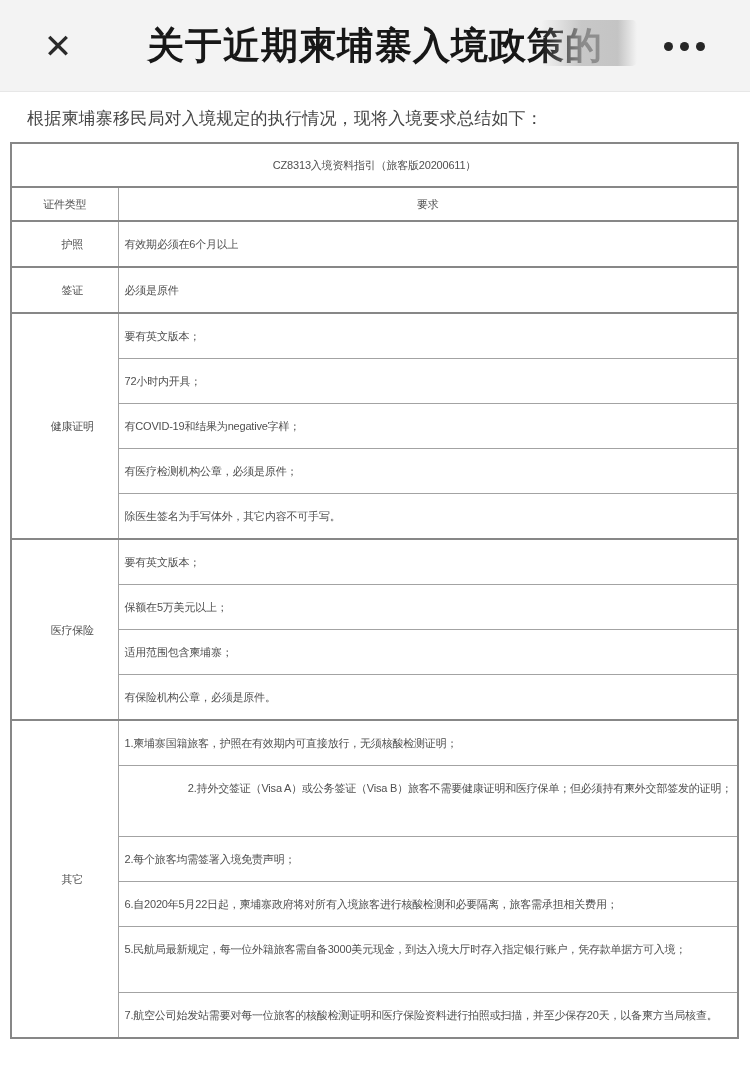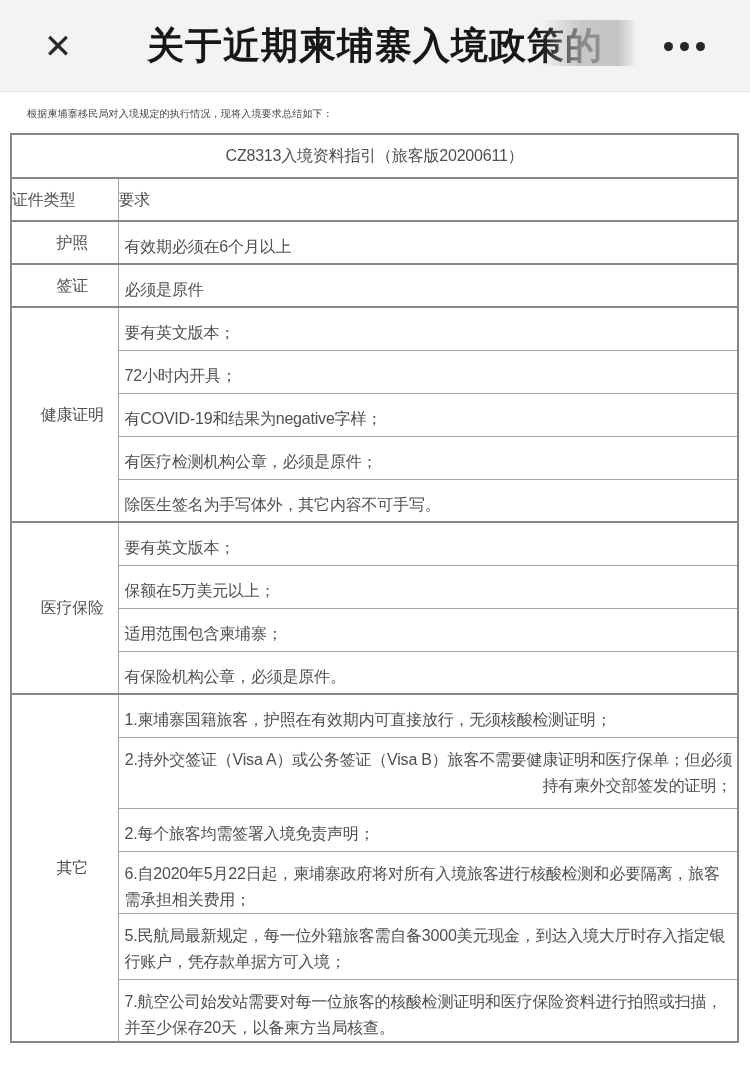--- a/index.html
+++ b/index.html
@@ -47,42 +47,42 @@
     background:none; border:none; cursor:pointer;
     display:flex; align-items:center; justify-content:center; gap:7px;
   }
   .more-btn i {
     width:9px; height:9px; border-radius:50%; background:#262626; display:block;
   }
 
   
   .intro {
     margin:15px 27px 12px 27px;
-    font-size:10px; color:#454545; letter-spacing:0.2px;
+    font-size:17px; color:#454545; letter-spacing:0.2px;
   }
 
   
   table.policy {
     margin-left:10px; width:729px;
     border-collapse:collapse; table-layout:fixed;
     border:2px solid #878787;
   }
   col.c1 { width:107px; }
   td {
     border:1px solid #a3a3a3;
-    font-size:16px; color:#4f4f4f; line-height:26px;
+    font-size:11px; color:#4f4f4f; line-height:26px;
     letter-spacing:-0.2px;
     vertical-align:middle;
   }
   td.caption {
     height:44px; text-align:center; border-bottom:2px solid #878787;
   }
-  tr.head td { height:43px; border-bottom:2px solid #878787; }
+  tr.head td { height:34px; text-align:center; border-bottom:2px solid #878787; }
   td.label { text-align:center;padding-left:15px; }
-  td.cell  { height:43px; padding:9px 5px 0 6px; text-align:left; }
+  td.cell  { height:43px; padding:9px 5px 9px 6px; text-align:left; }
   tr.sec td { border-top:2px solid #878787; }
   td.tall1 { height:71px; vertical-align:top;text-align:right; }
   td.tall2 { height:66px; vertical-align:top; }
 </style>
 </head>
 <body>
 
 <header class="topbar">
   <button class="close-btn">
     <span class="glyph">✕</span>

